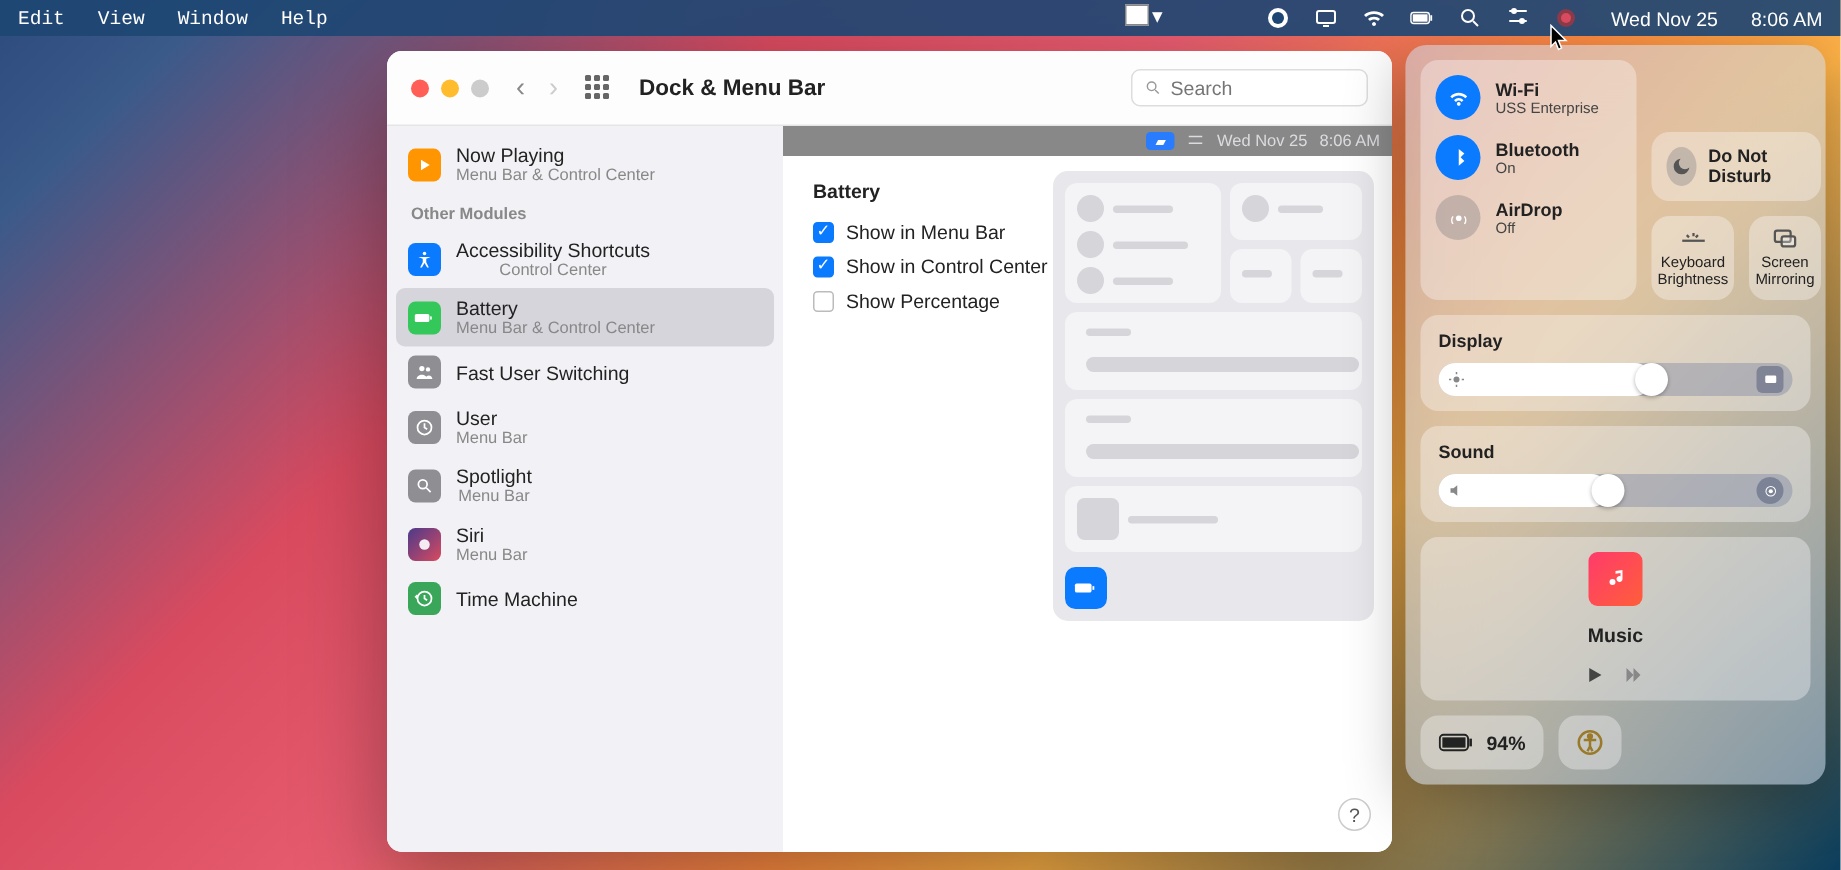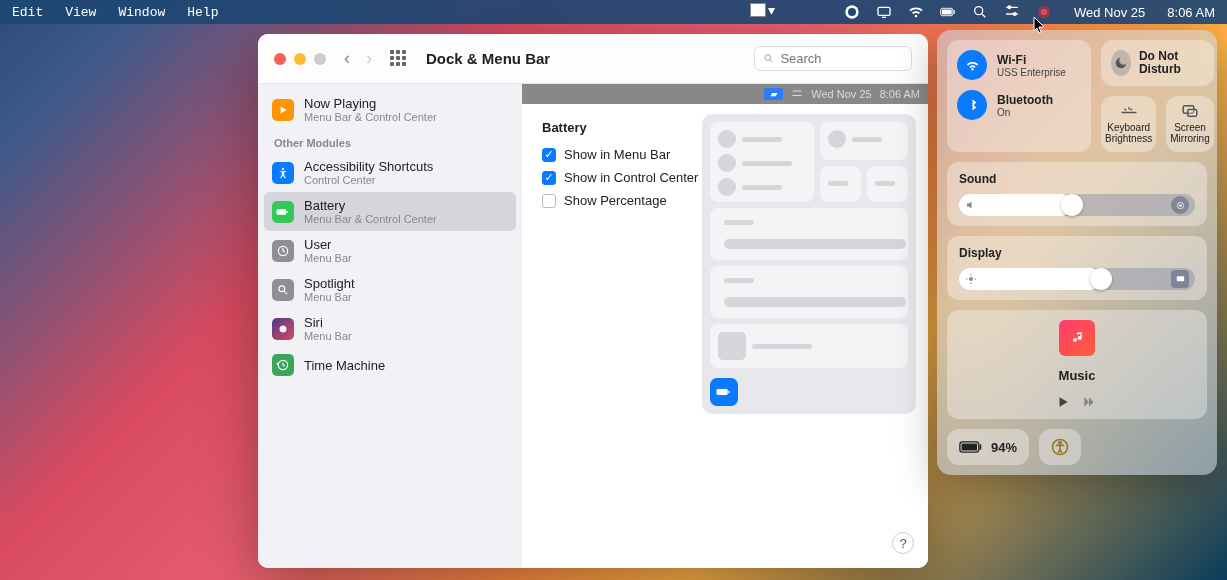--- a/index.html
+++ b/index.html
@@ -58,21 +58,21 @@
 }
 .sb-item {
   display: flex; align-items: center; padding: 6px 8px; border-radius: 6px;
   gap: 10px; cursor: default;
 }
 .sb-item.selected { background: #d6d5db; }
 .sb-icon { width: 22px; height: 22px; border-radius: 5px; display:flex; align-items:center; justify-content:center; flex-shrink:0; }
 .sb-icon svg { width: 14px; height: 14px; fill: #fff; }
 .sb-text { display: flex; flex-direction: column; }
 .sb-title { font-size: 13px; color: #222; }
-.sb-sub { font-size: 11px; color: #888; }
+.sb-sub { font-size: 11px; color: #888; text-align: center; }
 
 .content { flex: 1; position: relative; background: #fff; }
 .preview-bar {
   height: 20px; background: #888; display:flex; align-items:center; justify-content:flex-end;
   padding: 0 8px; gap: 8px; font-size: 11px; color:#dcdce0;
 }
 .preview-bar .batt-pill { background:#2a7cff; color:#fff; font-size:9px; padding:1px 6px; border-radius:3px;}
 .detail-pane { padding: 16px 20px; }
 .detail-title { font-size: 13px; font-weight: 600; margin-bottom: 12px; color:#222;}
 .check-row { display: flex; align-items: center; gap: 8px; margin-bottom: 8px; font-size: 13px; color:#222;}
@@ -114,21 +114,21 @@
 }
 .toggle-list { display:flex; flex-direction:column; gap:10px; }
 .toggle-item { display:flex; align-items:center; gap:10px; }
 .toggle-icon { width:30px; height:30px; border-radius:50%; display:flex; align-items:center; justify-content:center; flex-shrink:0;}
 .toggle-icon.active { background:#0a7aff; }
 .toggle-icon.off { background: rgba(120,120,130,0.35); }
 .toggle-icon svg { width:15px; height:15px; fill:#fff; }
 .toggle-text { display:flex; flex-direction:column; }
 .toggle-title { font-size:12px; font-weight:600; color:#222;}
 .toggle-sub { font-size:10px; color:#444;}
-.cc-small-tiles { display:flex; flex-direction:column; gap:10px; width:120px;}
+.cc-small-tiles { display:flex; flex-direction:column; gap:10px; width:120px;margin-top:48px;}
 .cc-small { background: rgba(255,255,255,0.35); border-radius:12px; padding:10px; display:flex; align-items:center; gap:8px; font-size:12px; font-weight:600; color:#222;}
 .cc-small.col { flex-direction:column; gap:4px; text-align:center;}
 .cc-small.col .lbl { font-size:10px; font-weight:400; line-height:1.1;}
 .cc-small-row { display:flex; gap:10px;}
 .cc-small-row .cc-small { flex:1; padding:8px 4px;}
 .moon-icon { width:26px; height:26px; border-radius:50%; background:rgba(120,120,130,0.35); display:flex; align-items:center; justify-content:center;}
 
 .slider-tile { background: rgba(255,255,255,0.35); border-radius:12px; padding:10px 12px;}
 .slider-label { font-size:12px; font-weight:600; color:#222; margin-bottom:8px;}
 .slider-track { height:22px; background: rgba(120,130,160,0.4); border-radius:11px; position:relative; display:flex; align-items:center;}
@@ -269,20 +269,33 @@
               <rect x="1" y="2" width="18" height="10" rx="2" fill="#fff"></rect>
               <rect x="20" y="5" width="2" height="4" fill="#fff"></rect>
             </svg>
         </div>
         <div class="sb-text">
           <span class="sb-title">Battery</span>
           <span class="sb-sub">Menu Bar &amp; Control Center</span>
         </div>
       </div>
 
+      <div class="sb-item">
+        <div class="sb-icon" style="background:#8e8e93">
+          <svg viewBox="0 0 24 24">
+              <circle cx="9" cy="8" r="3"></circle>
+              <circle cx="16" cy="9" r="2.5"></circle>
+              <path d="M3 20c0-3 3-5 6-5s6 2 6 5z"></path>
+              <path d="M13 20c0-2 2-4 4-4s4 2 4 4z"></path>
+            </svg>
+        </div>
+        <div class="sb-text">
+          <span class="sb-title">Fast User Switching</span>
+        </div>
+      </div>
 
 
       <div class="sb-item">
         <div class="sb-icon" style="background:#8e8e93">
           <svg viewBox="0 0 24 24">
               <circle cx="12" cy="12" r="8" fill="none" stroke="#fff" stroke-width="2"></circle>
               <path d="M12 7v5l3 2" stroke="#fff" stroke-width="2" fill="none"></path>
             </svg>
         </div>
         <div class="sb-text">
@@ -428,20 +441,32 @@
           <div class="toggle-icon active">
               <svg viewBox="0 0 24 24">
                 <path d="M12 2l6 5-4 4 4 4-6 5V2zm0 0L6 7m0 10l6-5"></path>
               </svg>
             </div>
           <div class="toggle-text">
             <span class="toggle-title">Bluetooth</span>
             <span class="toggle-sub">On</span>
           </div>
         </div>
+        <div class="toggle-item">
+          <div class="toggle-icon off">
+              <svg viewBox="0 0 24 24">
+                <circle cx="12" cy="12" r="3"></circle>
+                <path d="M6 18c-2-2-2-6 0-8m12 8c2-2 2-6 0-8" fill="none" stroke="#fff" stroke-width="1.5"></path>
+              </svg>
+            </div>
+          <div class="toggle-text">
+            <span class="toggle-title">AirDrop</span>
+            <span class="toggle-sub">Off</span>
+          </div>
+        </div>
       </div>
     </div>
     <div class="cc-small-tiles">
       <div class="cc-small">
         <div class="moon-icon">
             <svg width="14" height="14" viewBox="0 0 24 24" fill="#555">
               <path d="M21 13A9 9 0 1111 3a7 7 0 0010 10z"></path>
             </svg>
           </div>
         <span style="font-size:12px; line-height:1.1">Do Not Disturb</span>
@@ -455,38 +480,20 @@
           <span class="lbl">Keyboard Brightness</span>
         </div>
         <div class="cc-small col">
           <svg width="18" height="14" viewBox="0 0 24 18" fill="none" stroke="#555" stroke-width="2">
               <rect x="3" y="2" width="14" height="10" rx="2"></rect>
               <rect x="9" y="7" width="12" height="9" rx="2" fill="rgba(255,255,255,0.3)"></rect>
             </svg>
           <span class="lbl">Screen Mirroring</span>
         </div>
       </div>
-    </div>
-  </div>
-
-  <div class="slider-tile">
-    <div class="slider-label">Sound</div>
-    <div class="slider-track">
-      <div class="slider-fill" style="width:48%">
-          <svg viewBox="0 0 24 24">
-            <path d="M4 9v6h4l5 4V5L8 9z"></path>
-          </svg>
-        </div>
-      <div class="slider-thumb" style="left:calc(48% - 11px)"></div>
-      <div class="slider-end-icon" style="border-radius:50%">
-          <svg viewBox="0 0 24 24">
-            <circle cx="12" cy="12" r="3"></circle>
-            <circle cx="12" cy="12" r="7" fill="none" stroke="#fff" stroke-width="1.5"></circle>
-          </svg>
-        </div>
     </div>
   </div>
 
   <div class="slider-tile">
     <div class="slider-label">Display</div>
     <div class="slider-track">
       <div class="slider-fill" style="width:60%">
           <svg viewBox="0 0 24 24">
             <circle cx="12" cy="12" r="4"></circle>
             <g stroke="#888" stroke-width="2">
@@ -494,20 +501,38 @@
               <line x1="12" y1="19" x2="12" y2="22"></line>
               <line x1="2" y1="12" x2="5" y2="12"></line>
               <line x1="19" y1="12" x2="22" y2="12"></line>
             </g>
           </svg>
         </div>
       <div class="slider-thumb" style="left:calc(60% - 11px)"></div>
       <div class="slider-end-icon">
           <svg viewBox="0 0 24 24">
             <rect x="4" y="5" width="16" height="11" rx="2"></rect>
+          </svg>
+        </div>
+    </div>
+  </div>
+
+  <div class="slider-tile">
+    <div class="slider-label">Sound</div>
+    <div class="slider-track">
+      <div class="slider-fill" style="width:48%">
+          <svg viewBox="0 0 24 24">
+            <path d="M4 9v6h4l5 4V5L8 9z"></path>
+          </svg>
+        </div>
+      <div class="slider-thumb" style="left:calc(48% - 11px)"></div>
+      <div class="slider-end-icon" style="border-radius:50%">
+          <svg viewBox="0 0 24 24">
+            <circle cx="12" cy="12" r="3"></circle>
+            <circle cx="12" cy="12" r="7" fill="none" stroke="#fff" stroke-width="1.5"></circle>
           </svg>
         </div>
     </div>
   </div>
 
   <div class="music-tile">
     <div class="music-art">
       <svg viewBox="0 0 24 24">
           <path d="M9 18a3 3 0 100-6 3 3 0 000 6zm3-3V4l7-1v9a3 3 0 11-2-2.8V6l-5 .7"></path>
         </svg>

